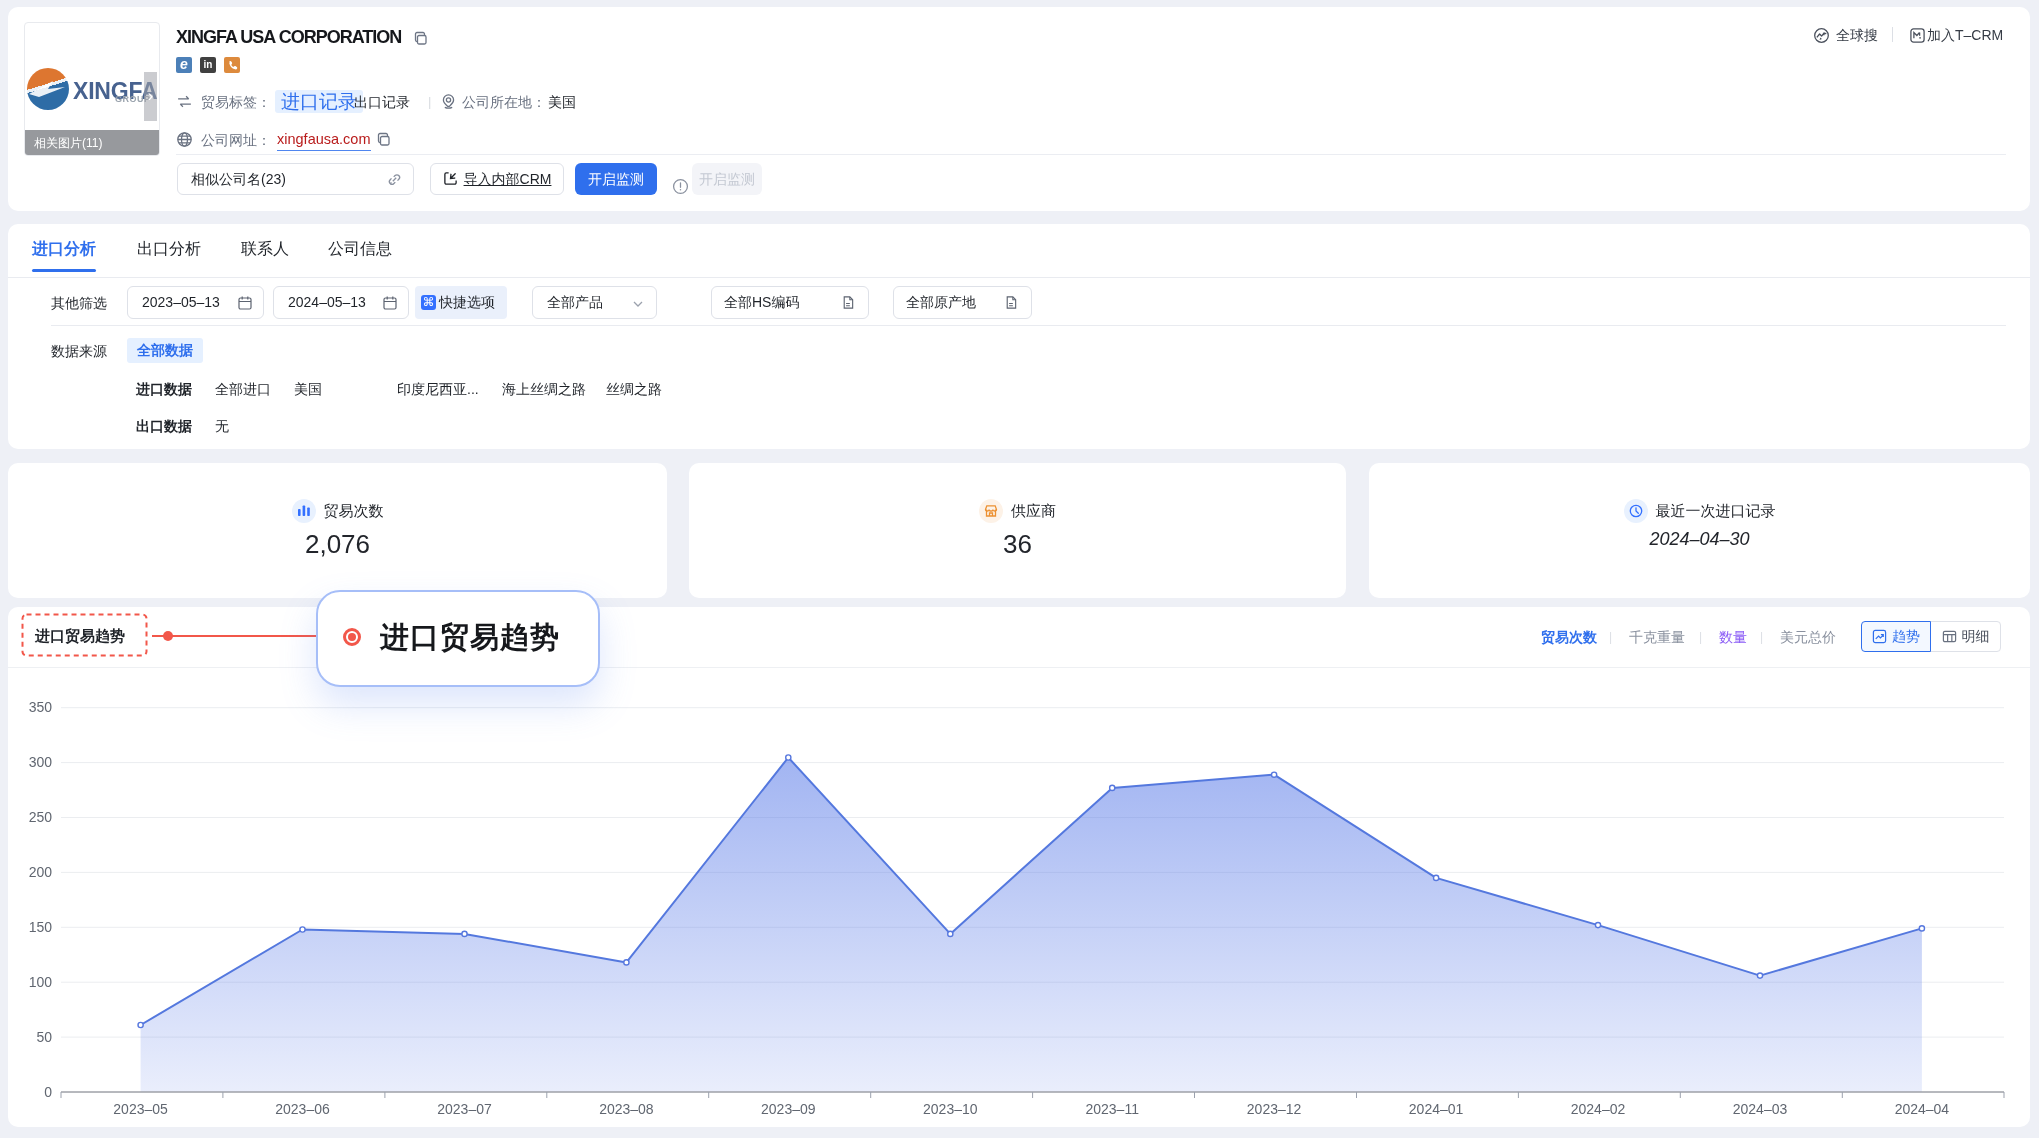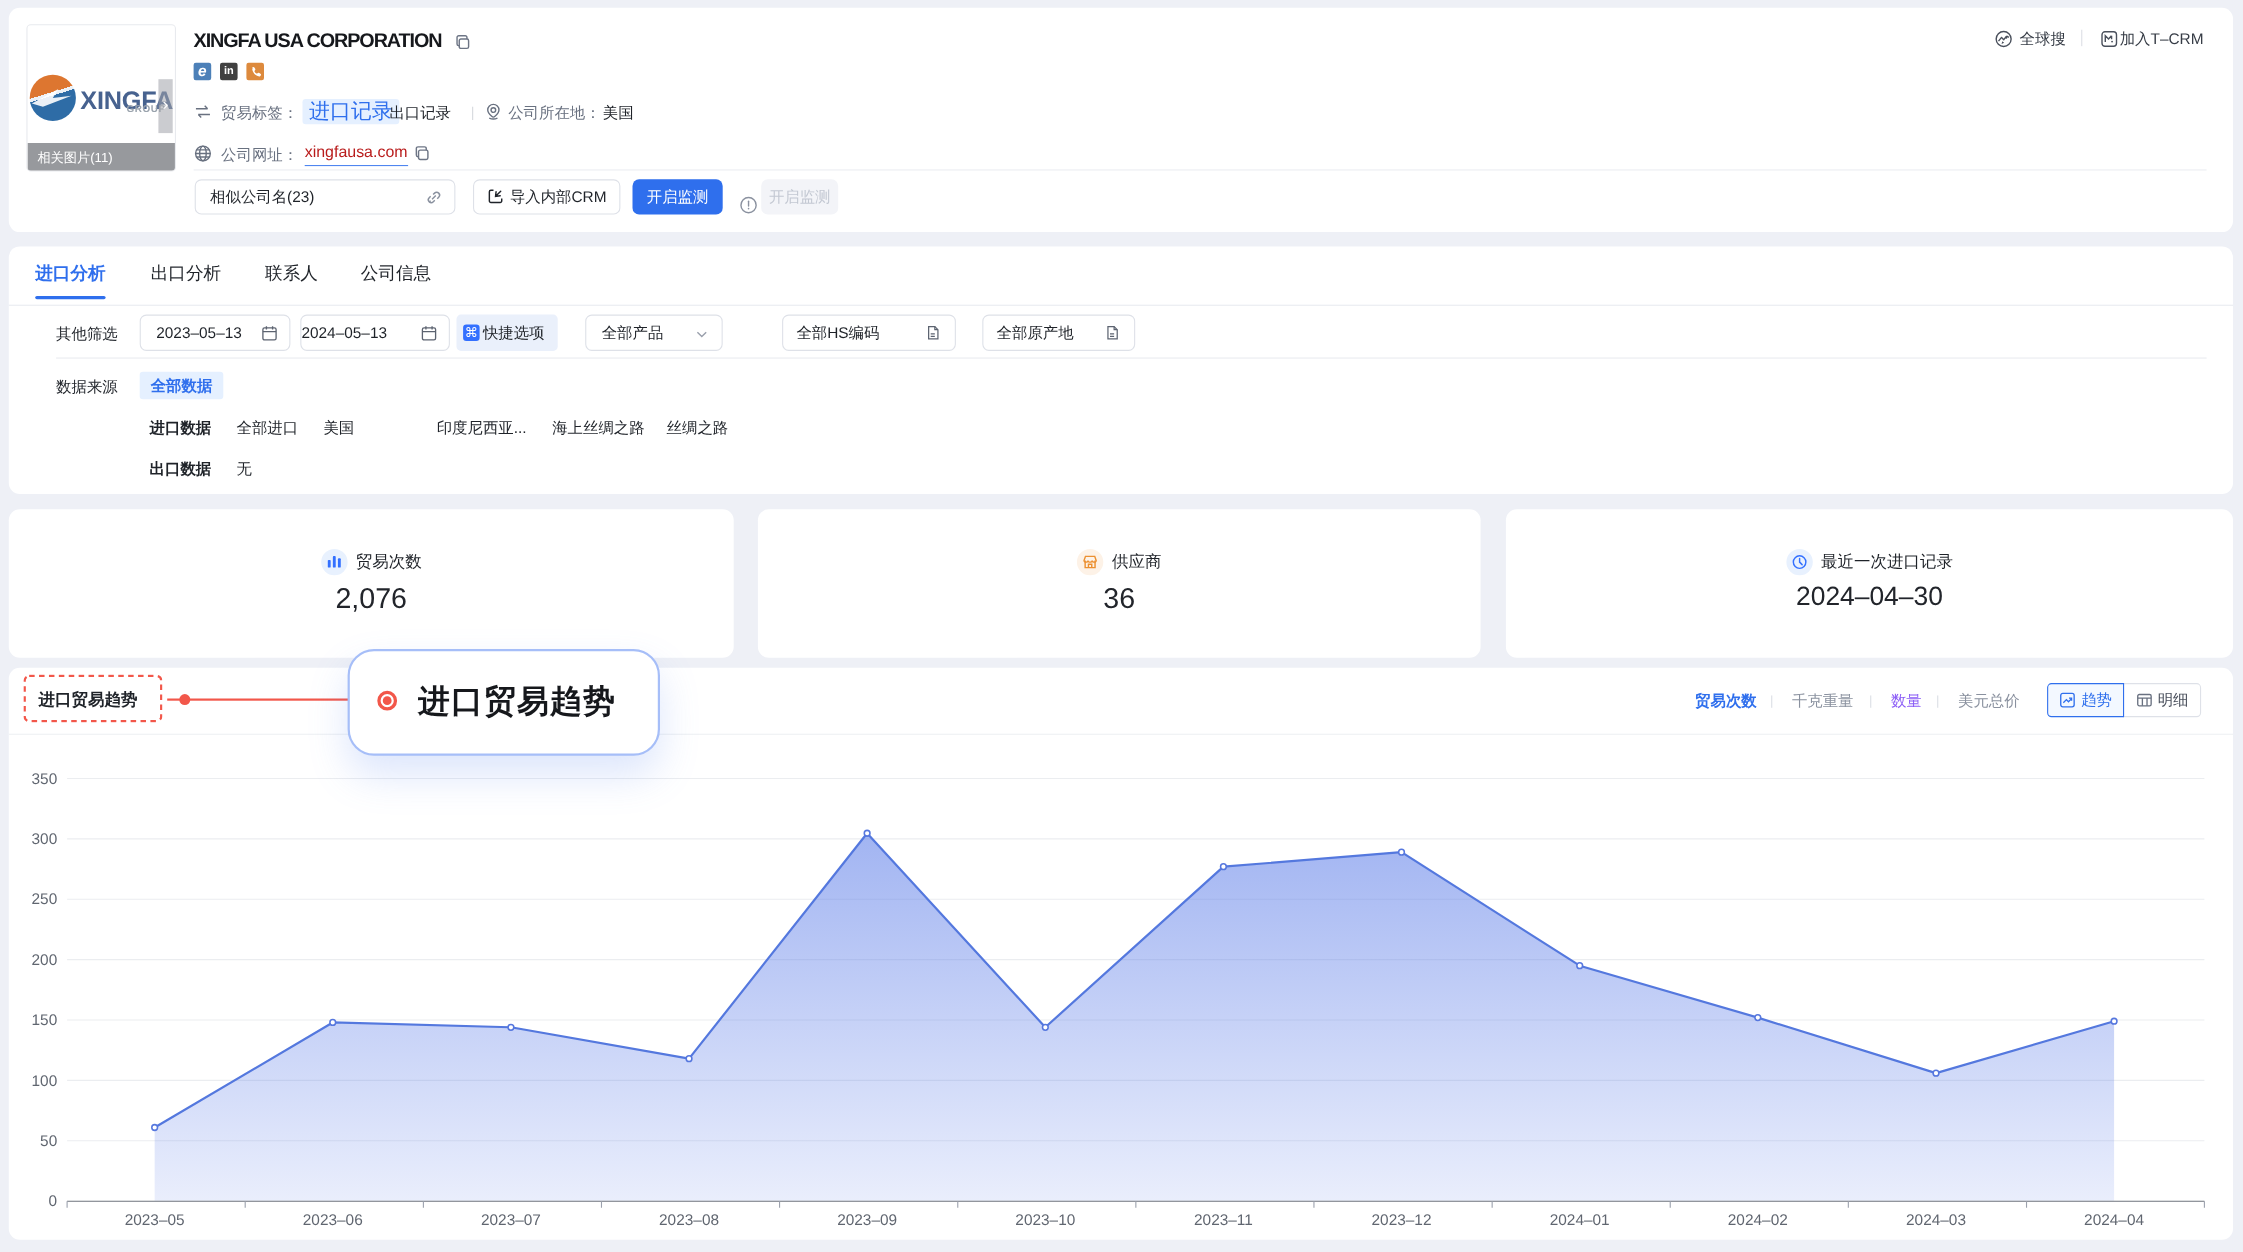--- a/index.html
+++ b/index.html
@@ -82,21 +82,21 @@
   </div>
 
   <div class="abs" style="left:168px;top:147px;width:1830px;height:1px;background:#ebedf2;"></div>
 
   <div class="abs" style="left:169px;top:156px;width:237px;height:32px;border:1px solid #dee1e8;border-radius:6px;font-size:14px;color:#1f2329;line-height:30px;padding-left:13px;">相似公司名(23)
     <svg class="abs" style="right:11px;top:8px;" width="15" height="15" viewBox="0 0 16 16" fill="none" stroke="#8a919f" stroke-width="1.4">
         <path d="M6.2 9.8 l3.6-3.6 M4.8 6.8 L3.4 8.2 a2.8 2.8 0 0 0 4 4 L8.8 10.8 M11.2 9.2 l1.4-1.4 a2.8 2.8 0 0 0 -4 -4 L7.2 5.2"></path>
         <path d="M3.2 12.8 l1.6-1.6" stroke-width="1.2"></path>
       </svg>
   </div>
-  <div class="abs" style="left:422px;top:156px;width:134px;height:32px;border:1px solid #dee1e8;border-radius:6px;font-size:14px;color:#1f2329;line-height:30px;text-align:center;">
+  <div class="abs" style="left:422px;top:156px;width:134px;height:32px;border:1px solid #dee1e8;border-radius:6px;font-size:14px;color:#1f2329;line-height:30px;text-align:center;text-decoration:underline;">
     <svg style="display:inline-block;vertical-align:-2px;margin-right:6px;" width="15" height="15" viewBox="0 0 16 16" fill="none" stroke="#1f2329" stroke-width="1.4">
         <path d="M14 10 v2.5 a1.5 1.5 0 0 1 -1.5 1.5 h-9 A1.5 1.5 0 0 1 2 12.5 v-9 A1.5 1.5 0 0 1 3.5 2 H6"></path>
         <path d="M13 3 L8 8 M8.5 3.5 L8 8 L12.5 7.5" stroke-linecap="round"></path>
       </svg>导入内部CRM</div>
   <div class="abs" style="left:567px;top:156px;width:82px;height:32px;background:#2f6fed;border-radius:6px;font-size:14px;color:#fff;line-height:32px;text-align:center;">开启监测</div>
   <div class="abs" style="left:664px;top:171px;">
     <svg width="17" height="17" viewBox="0 0 16 16" fill="none" stroke="#8a919f" stroke-width="1.2">
         <circle cx="8" cy="8" r="6.5"></circle>
         <path d="M8 4.6 v4.2" stroke-linecap="round"></path>
         <circle cx="8" cy="11" r="0.7" fill="#8a919f" stroke="none"></circle>
@@ -131,21 +131,21 @@
   <div class="abs" style="left:320px;top:15px;font-size:16px;color:#1f2329;">公司信息</div>
   <div class="abs" style="left:0;top:53px;width:2022px;height:1px;background:#e9ebf0;"></div>
 
   <div class="abs" style="left:43px;top:71px;font-size:14px;color:#1f2329;">其他筛选</div>
   <div class="abs" style="left:119px;top:62px;width:137px;height:33px;border:1px solid #dee1e8;border-radius:6px;font-size:14px;color:#1f2329;line-height:31px;padding-left:14px;">2023–05–13
     <svg class="abs" style="right:10px;top:8px;" width="16" height="16" viewBox="0 0 16 16" fill="none" stroke="#5c6370" stroke-width="1.2">
         <rect x="2" y="3" width="12" height="11" rx="1.5"></rect>
         <path d="M2 6.5 h12 M5.2 1.5 v3 M10.8 1.5 v3"></path>
       </svg>
   </div>
-  <div class="abs" style="left:265px;top:62px;width:136px;height:33px;border:1px solid #dee1e8;border-radius:6px;font-size:14px;color:#1f2329;line-height:31px;">2024–05–13
+  <div class="abs" style="left:265px;top:62px;width:136px;height:33px;border:1px solid #dee1e8;border-radius:6px;font-size:14px;color:#1f2329;line-height:31px;padding-left:14px;">2024–05–13
     <svg class="abs" style="right:10px;top:8px;" width="16" height="16" viewBox="0 0 16 16" fill="none" stroke="#5c6370" stroke-width="1.2">
         <rect x="2" y="3" width="12" height="11" rx="1.5"></rect>
         <path d="M2 6.5 h12 M5.2 1.5 v3 M10.8 1.5 v3"></path>
       </svg>
   </div>
   <div class="abs" style="left:407px;top:62px;width:92px;height:33px;background:#eaf0fb;border-radius:4px;font-size:14px;color:#1f2329;line-height:33px;">
     <div class="abs" style="left:6px;top:9px;width:15px;height:15px;background:#3370ff;border-radius:3px;color:#fff;font-size:12px;line-height:15px;text-align:center;">⌘</div>
     <span style="margin-left:24px;">快捷选项</span>
   </div>
   <div class="abs" style="left:524px;top:62px;width:125px;height:33px;border:1px solid #dee1e8;border-radius:6px;font-size:14px;color:#1f2329;line-height:31px;padding-left:14px;">全部产品
@@ -207,21 +207,21 @@
 </div>
 <div class="card" style="left:1369px;top:463px;width:661px;height:135px;">
   <div class="abs" style="left:0;top:36px;width:661px;text-align:center;font-size:15px;color:#1f2329;">
     <span style="display:inline-block;vertical-align:middle;width:24px;height:24px;border-radius:50%;background:#e8f1fe;margin-right:8px;position:relative;">
       <svg style="position:absolute;left:5px;top:5px;" width="14" height="14" viewBox="0 0 14 14" fill="none" stroke="#3370ff" stroke-width="1.3">
           <circle cx="7" cy="7" r="5.7"></circle>
           <path d="M7 3.8 V7 l2.3 2.3" stroke-linecap="round"></path>
         </svg>
     </span><span style="vertical-align:middle;">最近一次进口记录</span>
   </div>
-  <div class="abs" style="left:0;top:66px;width:661px;text-align:center;font-size:24px;color:#22252b;">2024–04–30</div>
+  <div class="abs" style="left:0;top:66px;width:661px;text-align:center;font-size:18px;color:#22252b;font-style:italic;">2024–04–30</div>
 </div>
 
 <div class="card" style="left:8px;top:607px;width:2022px;height:520px;">
   <svg class="abs" style="left:13px;top:6px;" width="127" height="44">
       <rect x="1.5" y="1.5" width="124" height="41" rx="4" fill="none" stroke="#f2574a" stroke-width="2" stroke-dasharray="5 4"></rect>
     </svg>
   <div class="abs" style="left:27px;top:20px;font-size:15px;font-weight:bold;color:#1f2329;">进口贸易趋势</div>
   <div class="abs" style="left:144px;top:28px;width:200px;height:2px;background:#f2574a;"></div>
   <div class="abs" style="left:155px;top:24px;width:10px;height:10px;border-radius:50%;background:#f2574a;"></div>
 

